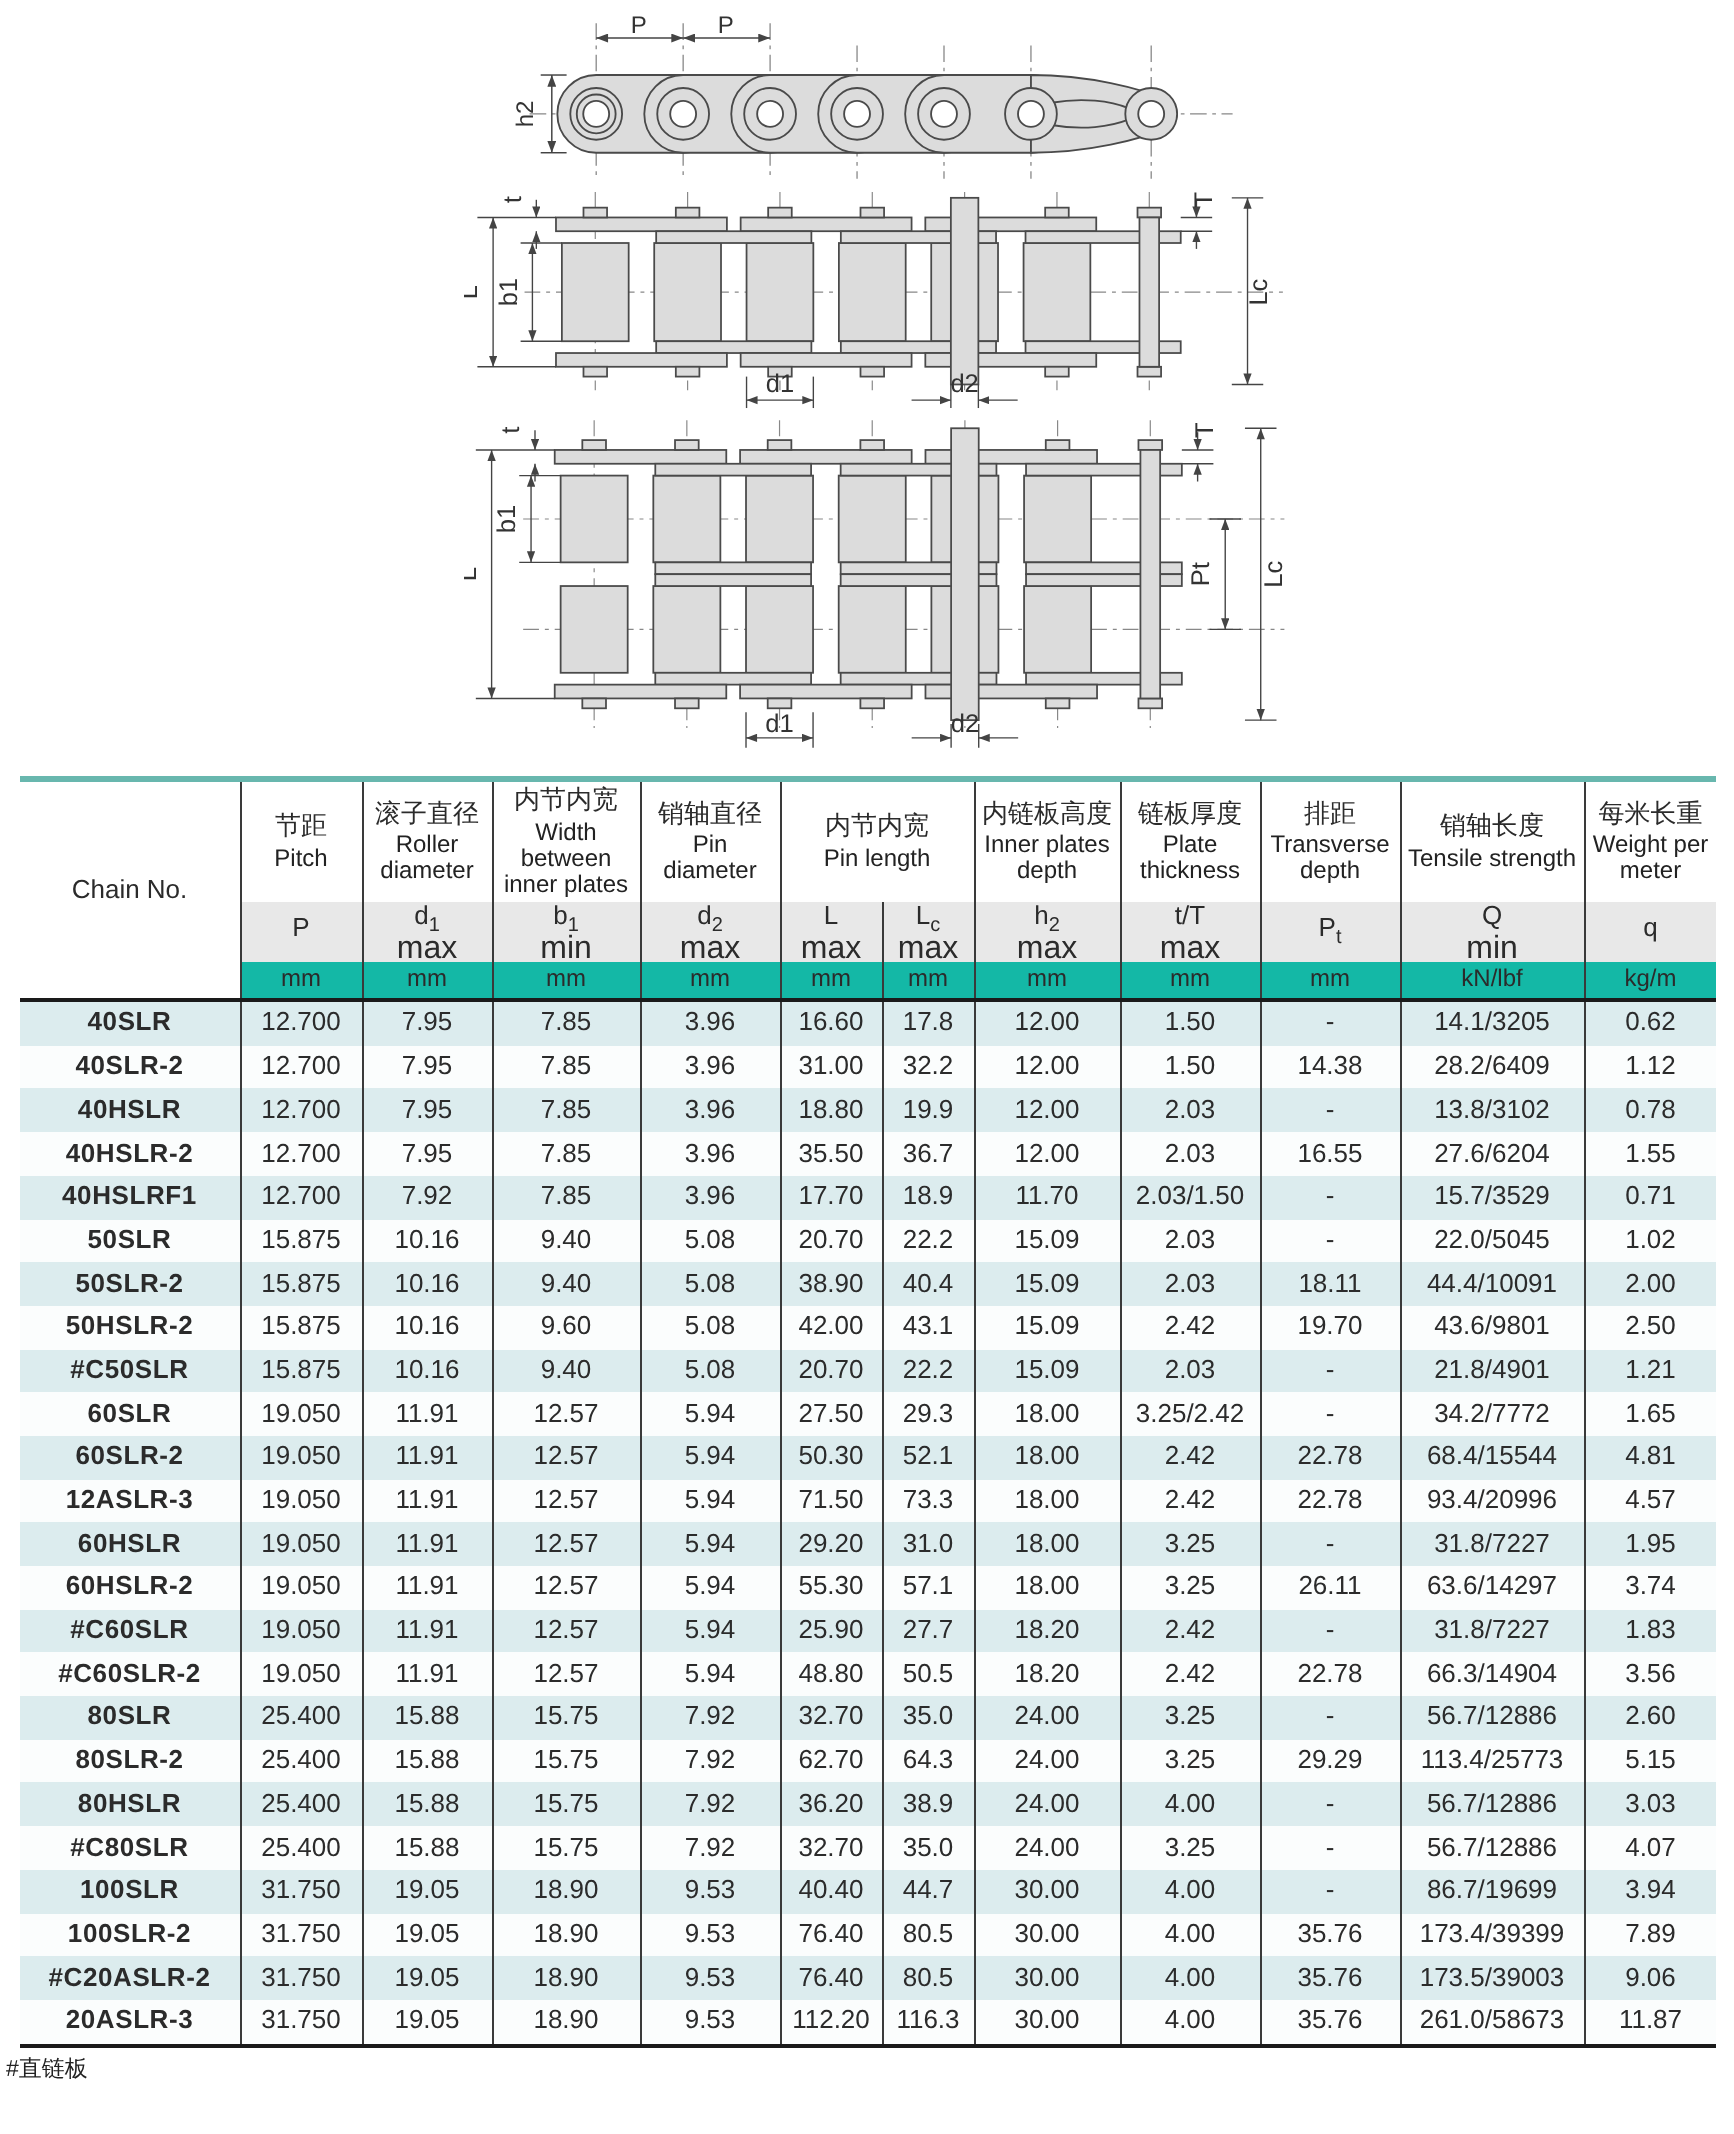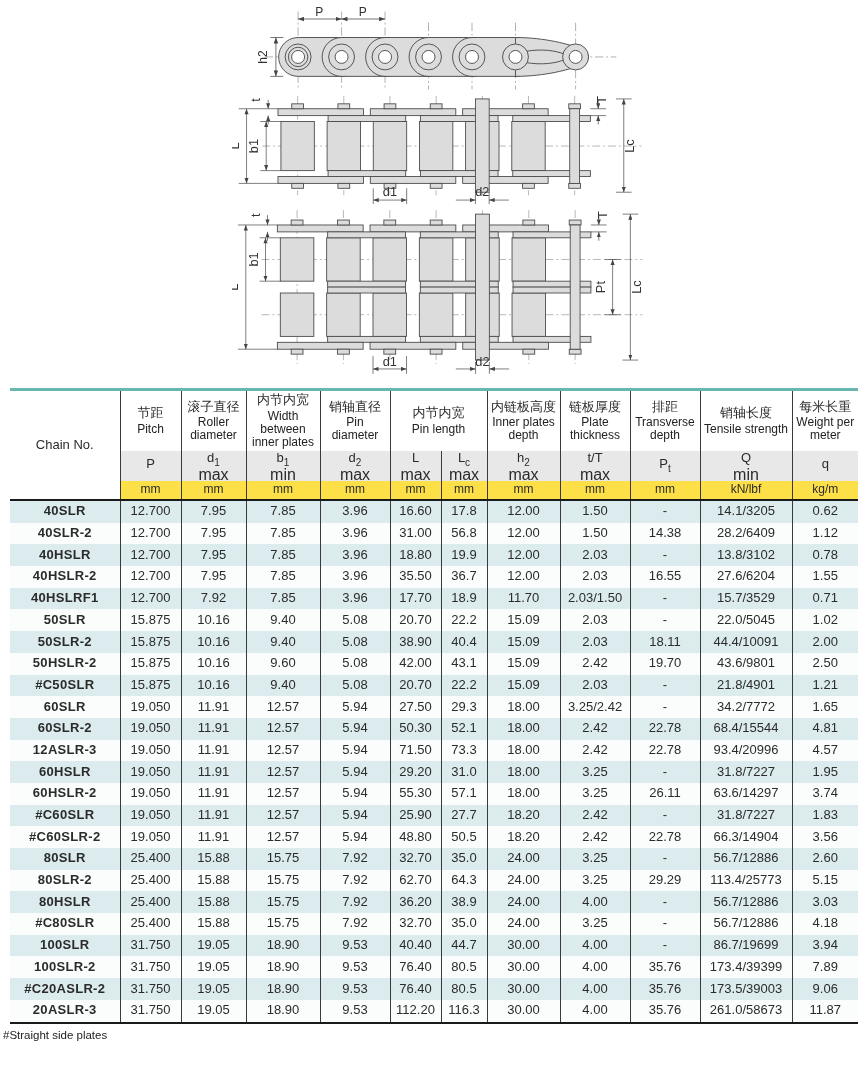--- a/index.html
+++ b/index.html
@@ -23,21 +23,21 @@
     font-size:13px;line-height:1.15;
   }
   .bL{border-left:1px solid #3a3a3a;}
   .row-names th{height:60px;background:#fff;}
   .row-names .zh{font-size:13px;margin-bottom:2px;}
   .row-names .en{font-size:12px;line-height:13px;color:#222;}
   .row-syms th{height:30px;background:#e8e8e8;font-size:13px;}
   .row-syms sub{font-size:10px;}
   .row-syms .qual{display:block;font-size:16px;line-height:12px;}
   .row-syms .qual:empty{display:none;}
-  .row-units th{height:18px;background:#fde047;font-size:12px;}
+  .row-units th{height:18px;background:#14b8a6;font-size:12px;}
   .spec-table td{height:21.7px;}
   .spec-table tbody tr:nth-child(odd){background:#dcecee;}
   .spec-table tbody tr:nth-child(even){background:#fbfdfd;}
   td.chain-no{letter-spacing:0.3px;font-weight:bold;}
   
   .footnotes{margin:4px 0 0 3px;font-size:11.5px;line-height:15px;color:#222;}
 </style>
 </head>
 <body>
 
@@ -405,21 +405,21 @@
         <td class="bL">14.1/3205</td>
         <td class="bL">0.62</td>
       </tr>
       <tr>
         <td class="chain-no">40SLR-2</td>
         <td class="bL">12.700</td>
         <td class="bL">7.95</td>
         <td class="bL">7.85</td>
         <td class="bL">3.96</td>
         <td class="bL">31.00</td>
-        <td class="bL">56.8</td>
+        <td class="bL">32.2</td>
         <td class="bL">12.00</td>
         <td class="bL">1.50</td>
         <td class="bL">14.38</td>
         <td class="bL">28.2/6409</td>
         <td class="bL">1.12</td>
       </tr>
       <tr>
         <td class="chain-no">40HSLR</td>
         <td class="bL">12.700</td>
         <td class="bL">7.95</td>
@@ -662,21 +662,21 @@
         <td class="bL">25.400</td>
         <td class="bL">15.88</td>
         <td class="bL">15.75</td>
         <td class="bL">7.92</td>
         <td class="bL">32.70</td>
         <td class="bL">35.0</td>
         <td class="bL">24.00</td>
         <td class="bL">3.25</td>
         <td class="bL">-</td>
         <td class="bL">56.7/12886</td>
-        <td class="bL">4.18</td>
+        <td class="bL">4.07</td>
       </tr>
       <tr>
         <td class="chain-no">100SLR</td>
         <td class="bL">31.750</td>
         <td class="bL">19.05</td>
         <td class="bL">18.90</td>
         <td class="bL">9.53</td>
         <td class="bL">40.40</td>
         <td class="bL">44.7</td>
         <td class="bL">30.00</td>
@@ -724,14 +724,14 @@
         <td class="bL">30.00</td>
         <td class="bL">4.00</td>
         <td class="bL">35.76</td>
         <td class="bL">261.0/58673</td>
         <td class="bL">11.87</td>
       </tr>
     </tbody>
 </table>
 
 <div class="footnotes">
-  <div>#Straight side plates</div>
+  <div>#直链板</div>
 </div>
 
 </body></html>

